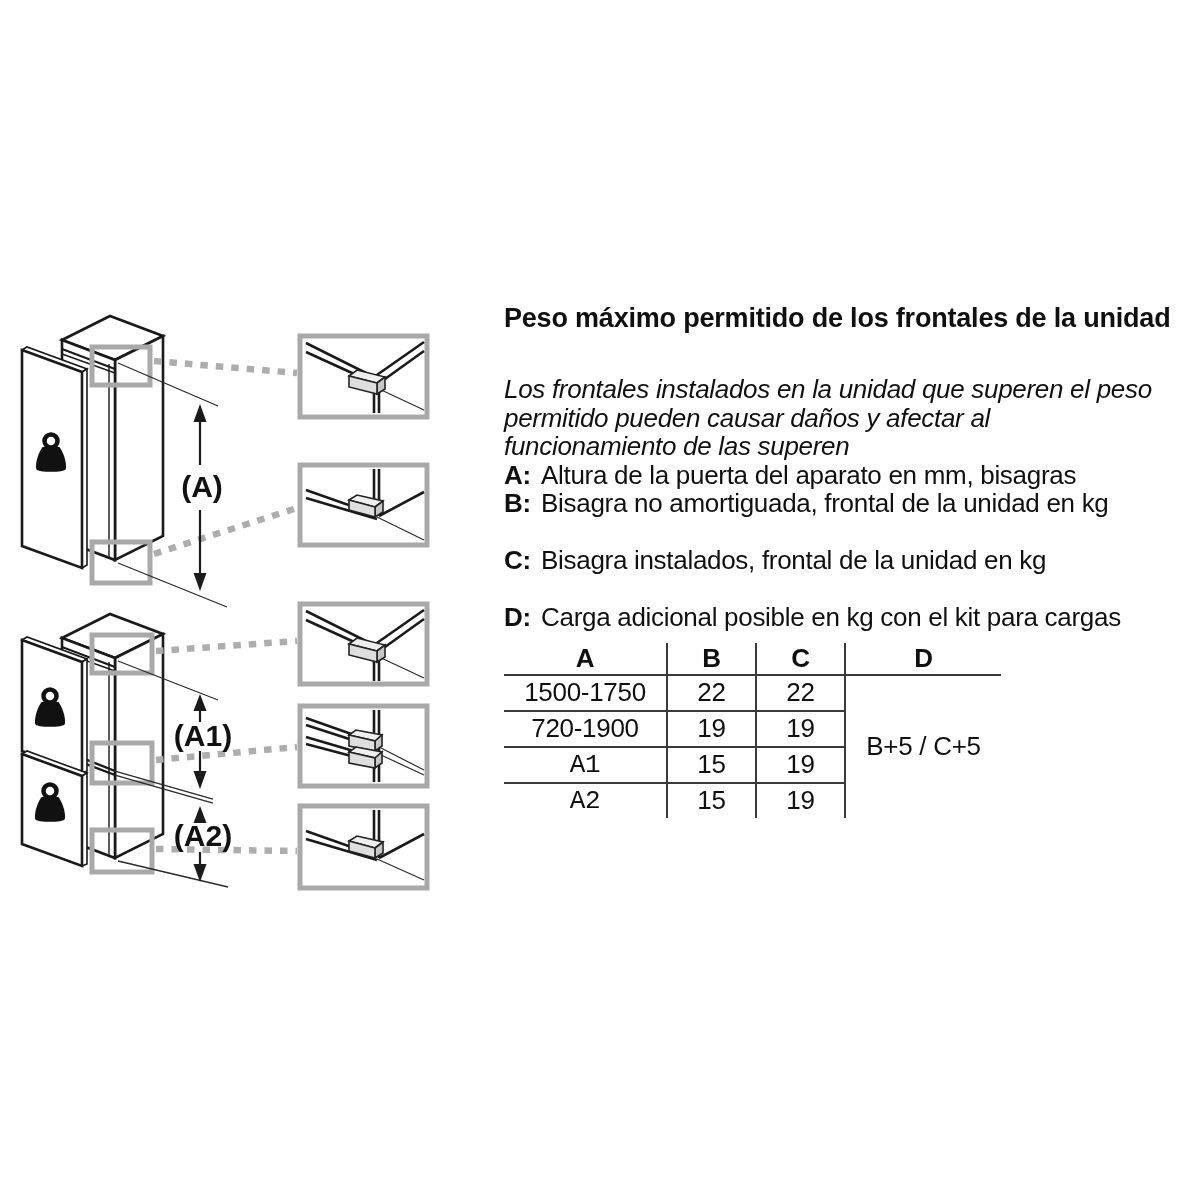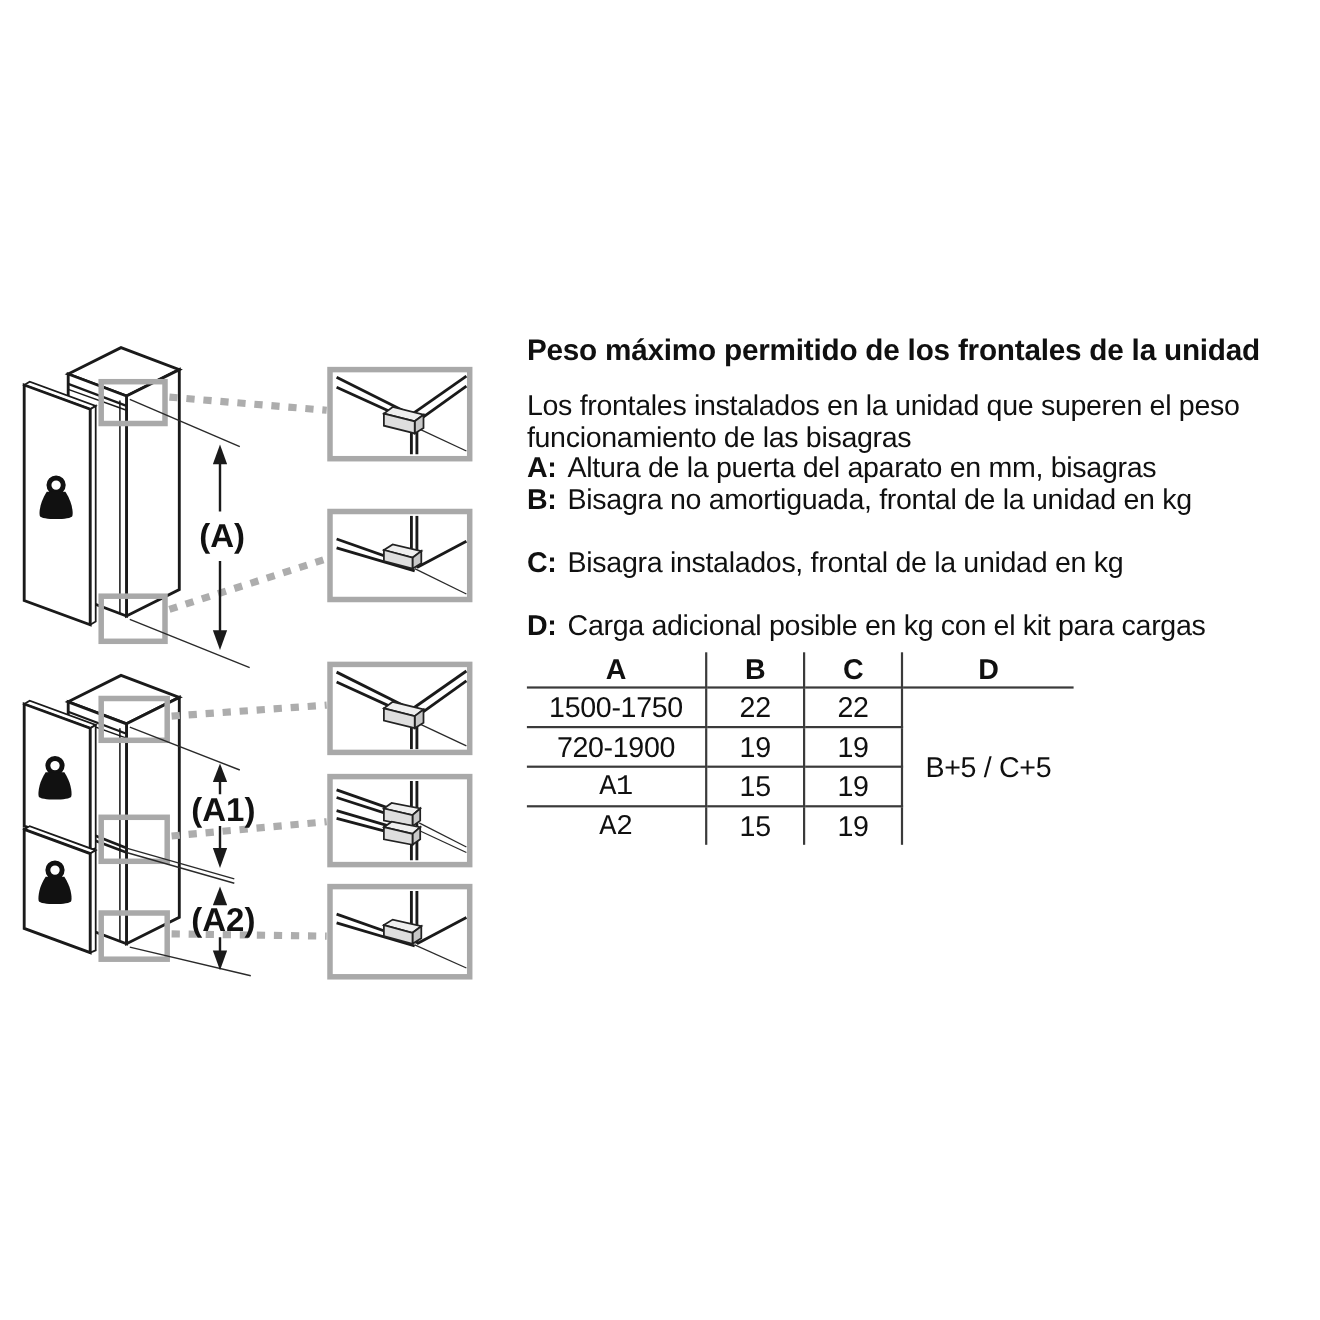--- a/index.html
+++ b/index.html
@@ -3,23 +3,23 @@
 <meta charset="utf-8">
 <style>
   html,body{margin:0;padding:0;}
   body{
     width:1200px;height:1200px;background:#ffffff;
     font-family:"Liberation Sans", sans-serif;color:#101010;
     position:relative;overflow:hidden;
   }
   .page{position:absolute;inset:0;}
   svg.diagram{position:absolute;left:0;top:295px;width:500px;height:620px;}
-  .right-col{position:absolute;left:479px;top:302px;width:675px;}
+  .right-col{position:absolute;left:504px;top:302px;width:675px;}
   .title{margin:0;font-size:27px;line-height:33px;font-weight:bold;letter-spacing:-0.2px;}
-  .intro{margin-top:19px;}
+  .intro{margin-top:40px;font-style:italic;}
   .tline{font-size:26px;line-height:28.5px;letter-spacing:-0.3px;white-space:nowrap;}
   .peso-row{display:flex;align-items:center;height:28.5px;}
   .peso-icon{width:18px;height:24px;margin-right:13px;flex:none;}
   .peso-label{font-size:26px;letter-spacing:-0.3px;}
   .legend-item{display:flex;}
   .legend-item.gap{margin-top:28.5px;}
   .lkey{width:37px;flex:none;font-weight:bold;font-size:26px;line-height:28.5px;letter-spacing:-0.3px;}
   .ltext{flex:1;}
   table.weights{border-collapse:collapse;margin-top:11px;table-layout:fixed;}
   table.weights col.cA{width:163px;} table.weights col.cB{width:89px;}
@@ -247,21 +247,22 @@
       </g>
     </g>
   </svg>
 
   <div class="right-col">
 
     <h1 class="title">Peso máximo permitido de los frontales de la unidad</h1>
 
     <div class="intro">
       <div class="tline">Los frontales instalados en la unidad que superen el peso</div>
-      <div class="tline">funcionamiento de las bisagras</div>
+      <div class="tline">permitido pueden causar daños y afectar al</div>
+      <div class="tline">funcionamiento de las superen</div>
     </div>
 
 
     <div class="legend-item">
       <span class="lkey">A:</span>
       <span class="ltext">
         <div class="tline">Altura de la puerta del aparato en mm, bisagras</div>
       </span>
     </div>
 

